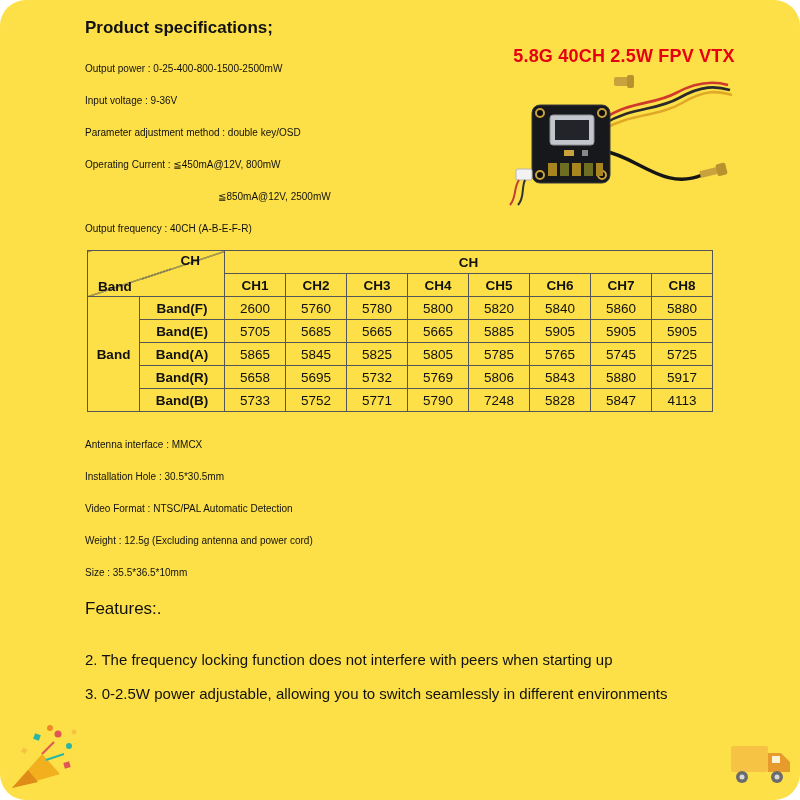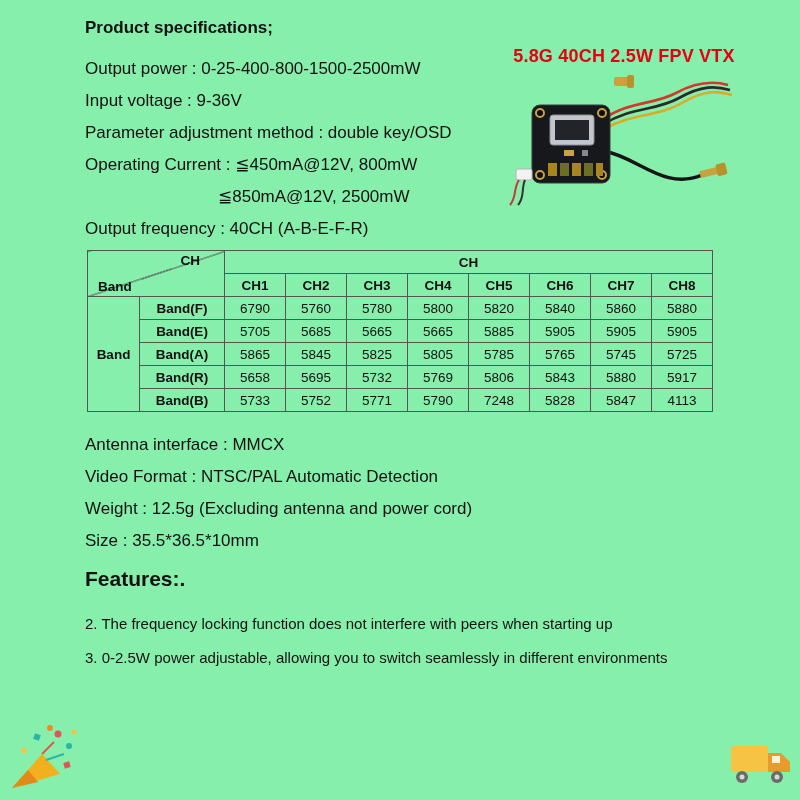--- a/index.html
+++ b/index.html
@@ -1,42 +1,42 @@
 <!DOCTYPE html>
 <html><head>
 <meta charset="utf-8">
 <style>
   html,body{margin:0;padding:0;background:#ffffff;}
   .page{
-    position:relative;width:800px;height:800px;background:#86efac;
-    font-family:"Liberation Sans",sans-serif;color:#111;overflow:hidden;
+    position:relative;width:800px;height:800px;background:#fde047;
+    font-family:"Liberation Sans",sans-serif;color:#111;overflow:hidden;border-radius:26px;
   }
   .content{position:absolute;left:85px;top:12px;width:690px;}
   .title{font-size:17px;font-weight:700;margin:6px 0 20px 0;}
-  .spec-line{font-size:17px;line-height:21px;margin-bottom:11px;white-space:nowrap;}
+  .spec-line{font-size:10px;line-height:21px;margin-bottom:11px;white-space:nowrap;}
   .indent{padding-left:133px;}
 
   .freq-table{
     border-collapse:collapse;table-layout:fixed;width:625px;
     margin:8px 0 0 2px;font-size:13.5px;color:#111;
   }
   .freq-table td{border:1px solid #555;text-align:center;height:22px;padding:0 2px;overflow:hidden;margin-top:25px;}
   .freq-table thead td{font-weight:700;}
   col.c-band{width:52px} col.c-name{width:85px} col.c-ch{width:61px}
   .corner{
     position:relative;
     background:linear-gradient(to bottom right,
       transparent 49.4%, #555 49.4%, #555 50.6%, transparent 50.6%);
   }
   .corner-ch{position:absolute;top:2px;right:24px;font-weight:700;}
   .corner-band{position:absolute;bottom:2px;left:10px;font-weight:700;}
   .band-group,.band-name{font-weight:700;}
 
   .specs-bottom{margin-top:22px;}
-  .features-heading{font-size:21px;font-weight:700;margin:16px 0 16px 0;}
+  .features-heading{font-size:17px;font-weight:400;margin:16px 0 24px 0;}
   .features p{margin:0;font-size:15px;line-height:34px;}
 
   .product-visual{position:absolute;left:496px;top:46px;width:256px;text-align:center;}
   .product-name{font-size:18px;font-weight:700;letter-spacing:.2px;margin-bottom:4px;}
   .product-visual svg{display:block;margin:0 auto;}
 
   .deco-left{position:absolute;left:6px;bottom:2px;}
   .deco-right{position:absolute;right:6px;bottom:8px;}
 </style>
 </head>
@@ -85,21 +85,21 @@
           <td>CH5</td>
           <td>CH6</td>
           <td>CH7</td>
           <td>CH8</td>
         </tr>
       </thead>
       <tbody>
           <tr>
             <td rowspan="5" class="band-group">Band</td>
             <td class="band-name">Band(F)</td>
-            <td>6790</td>
+            <td>2600</td>
             <td>5760</td>
             <td>5780</td>
             <td>5800</td>
             <td>5820</td>
             <td>5840</td>
             <td>5860</td>
             <td>5880</td>
           </tr>
           <tr>
             <td class="band-name">Band(E)</td>
@@ -143,20 +143,21 @@
             <td>7248</td>
             <td>5828</td>
             <td>5847</td>
             <td>4113</td>
           </tr>
         </tbody>
     </table>
 
     <div class="specs-bottom">
       <div class="spec-line">Antenna interface : MMCX</div>
+      <div class="spec-line">Installation Hole : 30.5*30.5mm</div>
       <div class="spec-line">Video Format : NTSC/PAL Automatic Detection</div>
       <div class="spec-line">Weight : 12.5g (Excluding antenna and power cord)</div>
       <div class="spec-line">Size : 35.5*36.5*10mm</div>
     </div>
 
     <h2 class="features-heading">Features:.</h2>
     <div class="features">
       <p>2. The frequency locking function does not interfere with peers when starting up</p>
       <p>3. 0-2.5W power adjustable, allowing you to switch seamlessly in different environments</p>
     </div>

